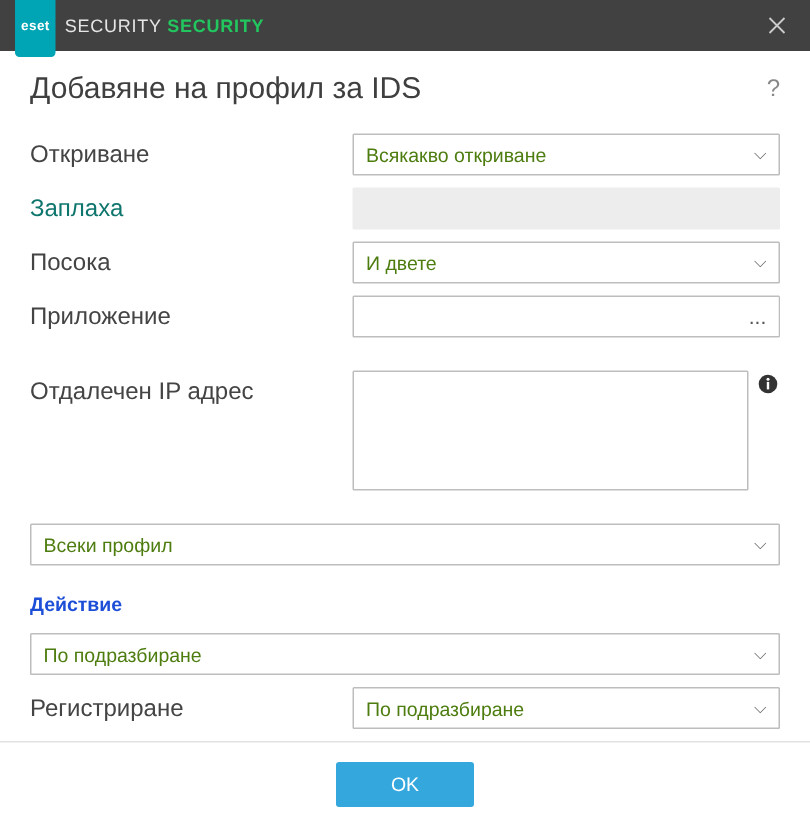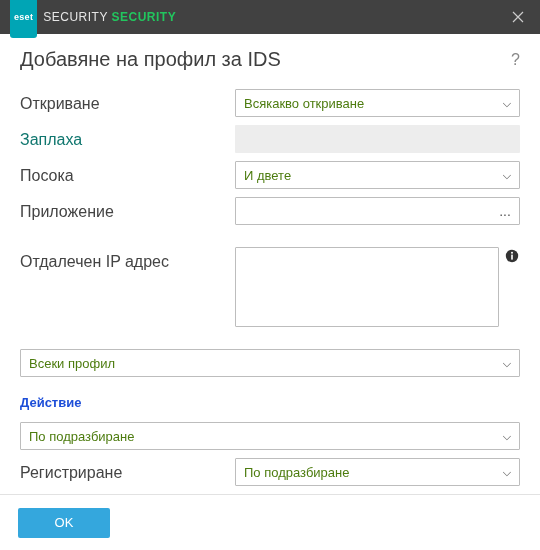--- a/index.html
+++ b/index.html
@@ -146,21 +146,21 @@
       color: #1d4ed8;
       margin: 18px 0 12px 0;
     }
     .footer {
       position: absolute;
       bottom: 0; left: 0; right: 0;
       height: 56px;
       border-top: 1px solid #e2e2e2;
       display: flex;
       align-items: center;
-      justify-content: flex-start;
+      justify-content: center;
       padding: 12px 18px;
       background: #fff;
     }
     .ok-btn {
       background: #34a7dd;
       color: #fff;
       border: none;
       height: 30px;
       min-width: 92px;
       font-size: 13px;

